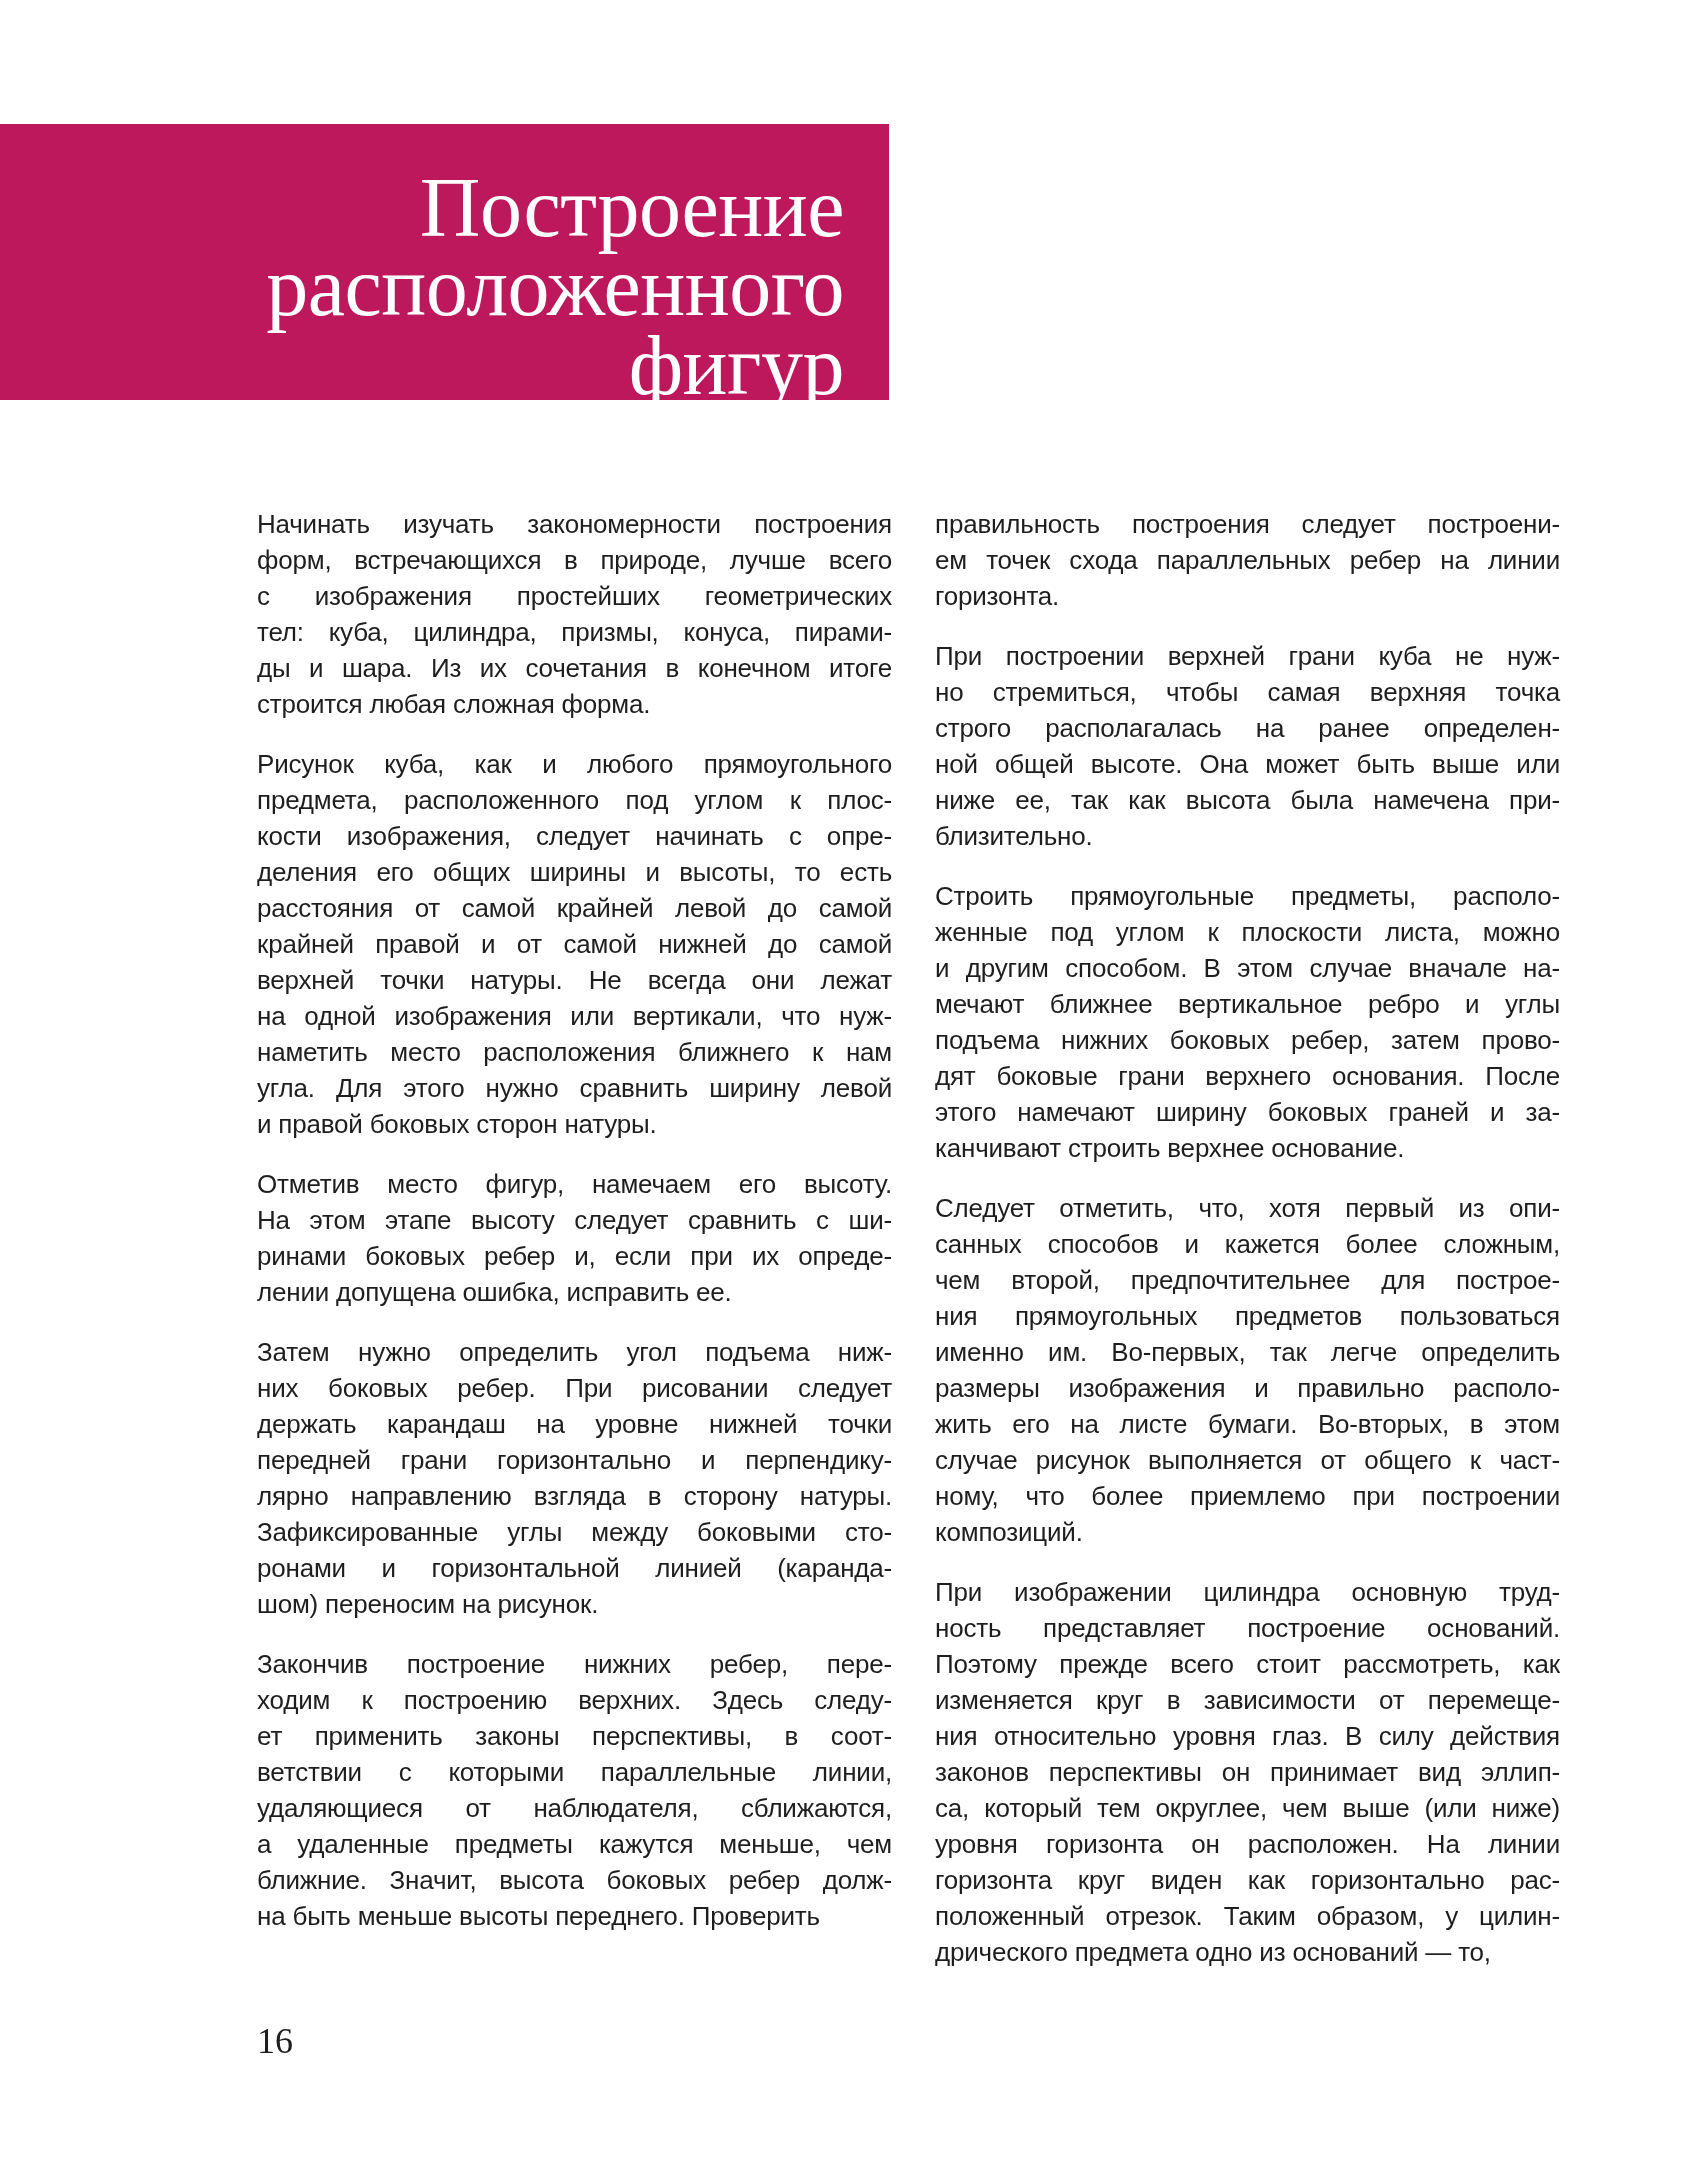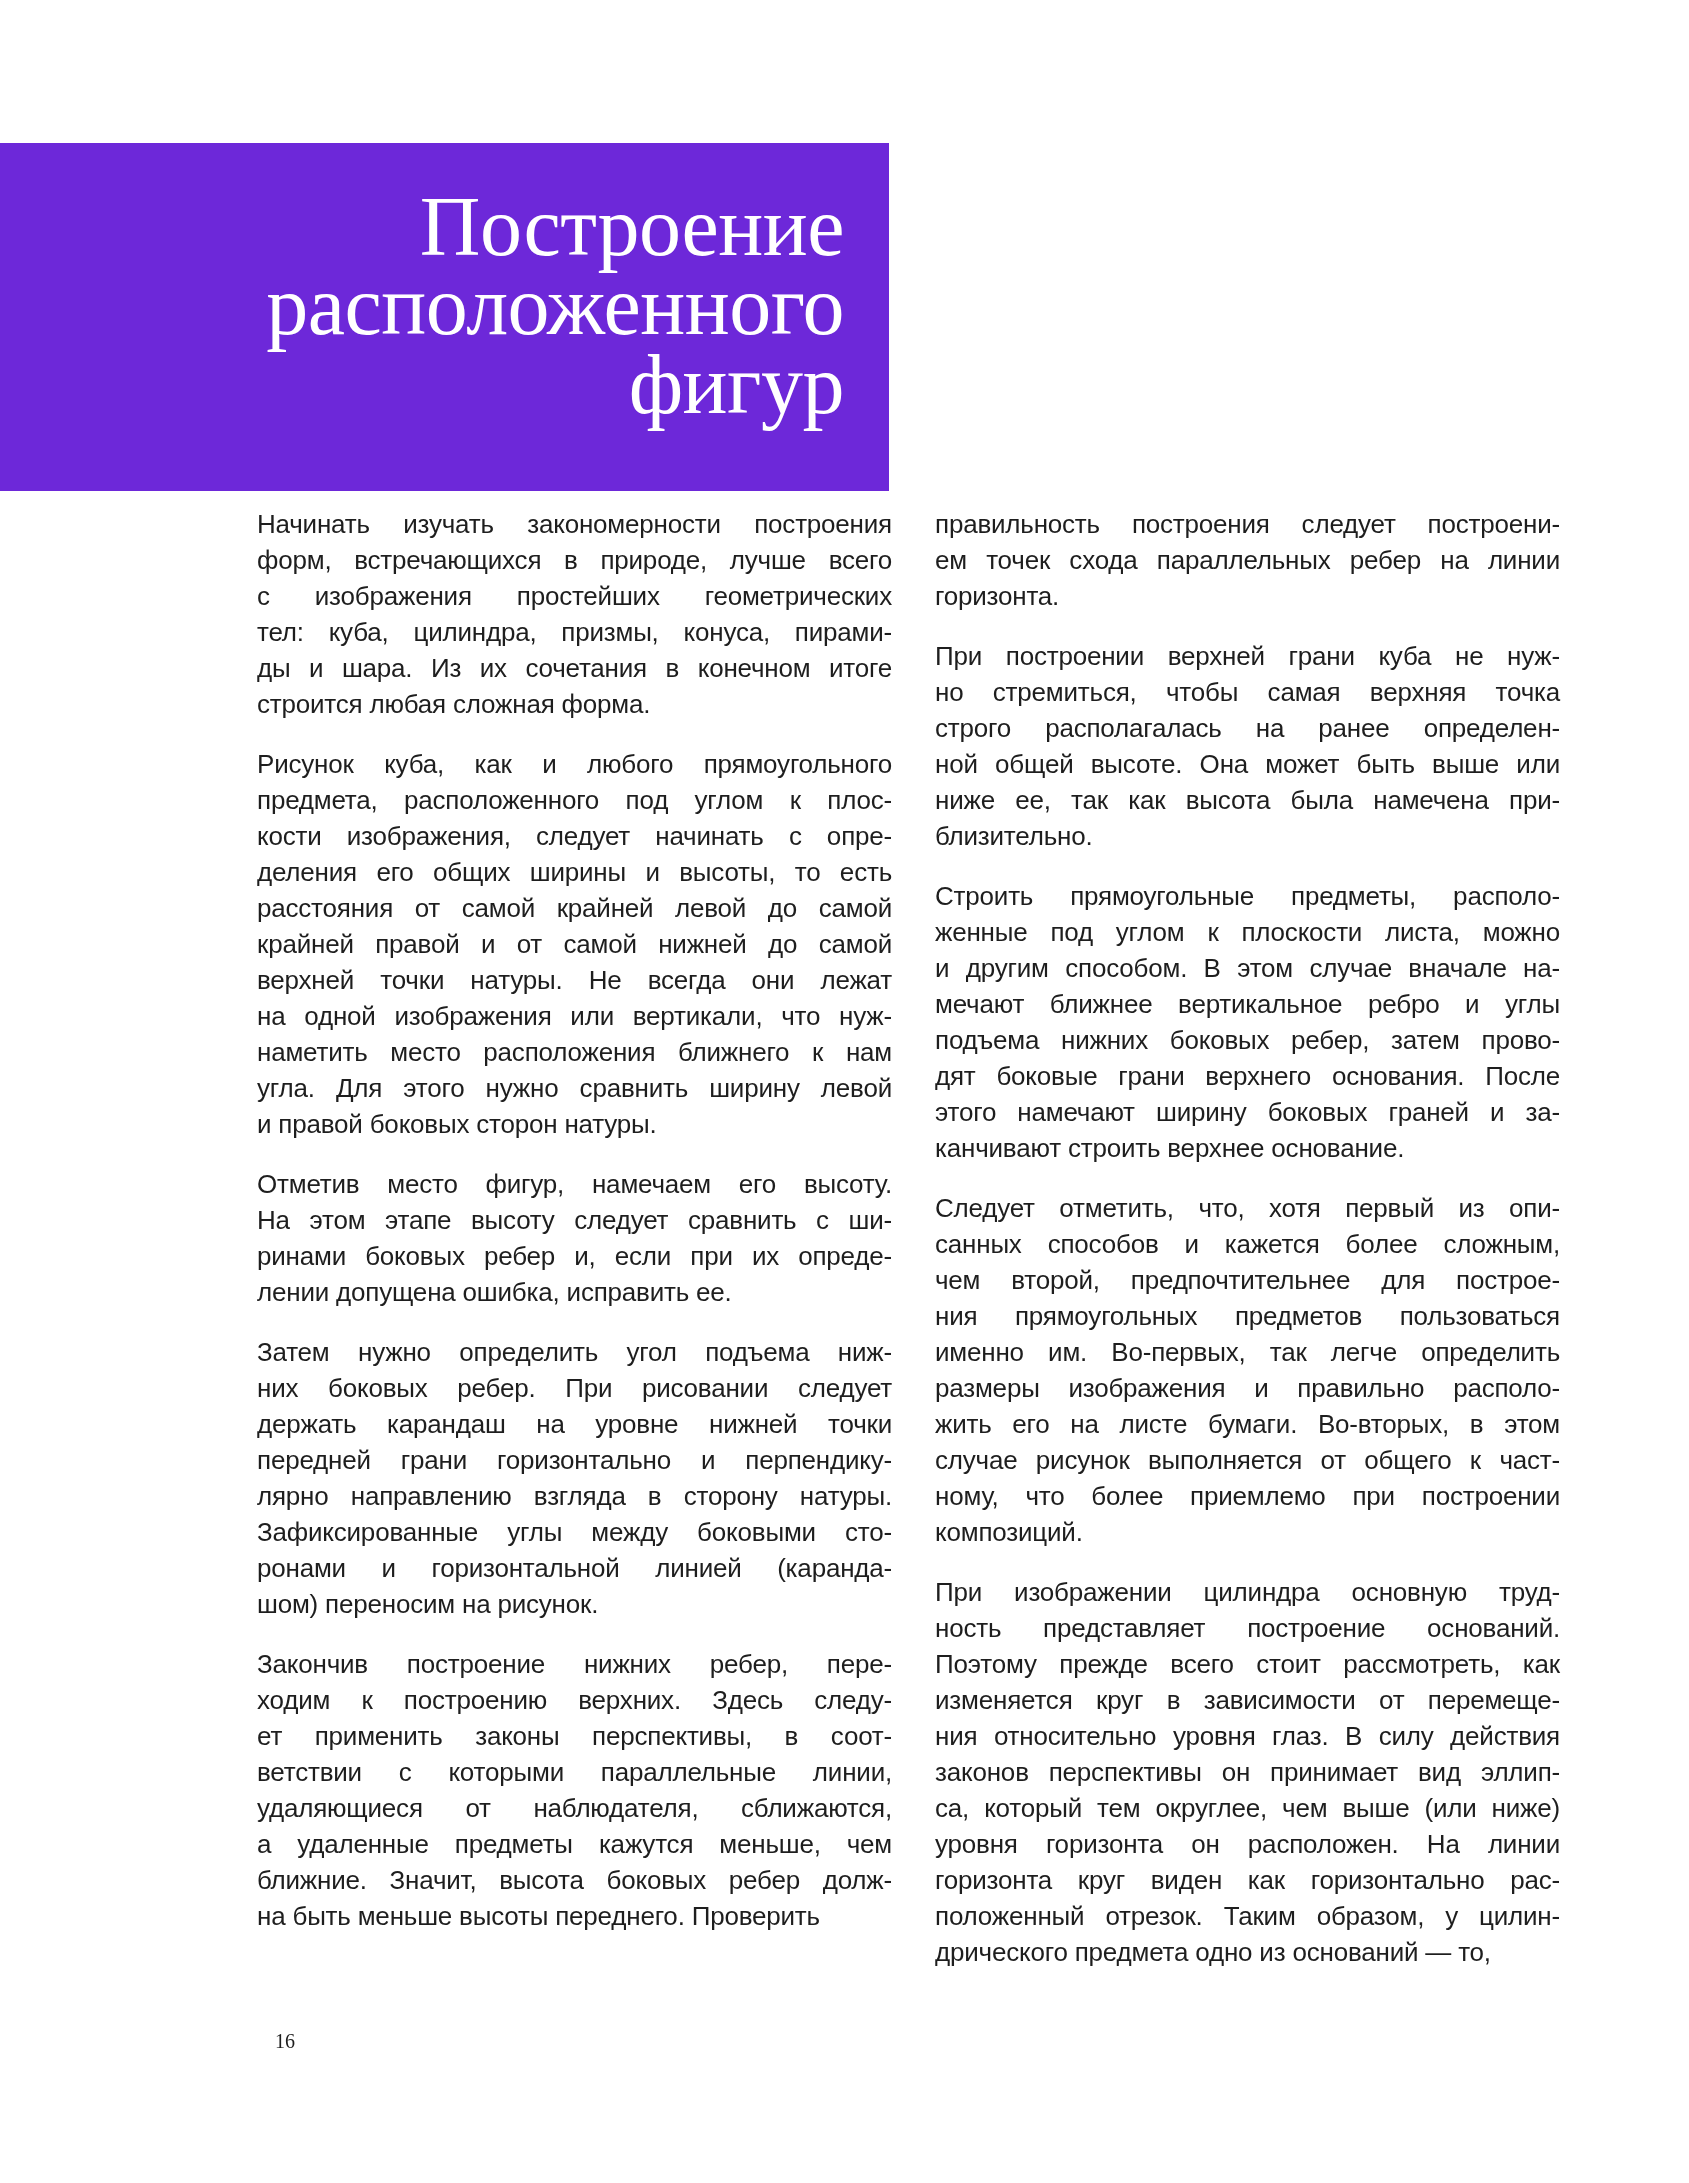--- a/index.html
+++ b/index.html
@@ -7,24 +7,24 @@
     position: relative;
     width: 1690px;
     height: 2183px;
     background: #ffffff;
     overflow: hidden;
     font-family: "Liberation Sans", sans-serif;
   }
   .banner {
     position: absolute;
     left: 0;
-    top: 143px;
+    top: 124px;
     width: 889px;
-    height: 348px;
-    background: #6d28d9;
+    height: 276px;
+    background: #be185d;
   }
   .banner-inner {
     position: absolute;
     top: 44px;
     right: 45px;
     text-align: right;
   }
   .title-line {
     font-family: "Liberation Serif", serif;
     font-weight: 400;
@@ -48,24 +48,24 @@
   .para { margin: 0 0 24px 0; }
   .para:last-child { margin-bottom: 0; }
   .tl {
     text-align: justify;
     text-align-last: justify;
     text-justify: inter-word;
   }
   .tl.end { text-align-last: left; }
   .page-number {
     position: absolute;
-    left: 275px;
+    left: 257px;
     top: 2027px;
     font-family: "Liberation Serif", serif;
-    font-size: 20px;
+    font-size: 36px;
     line-height: 28px;
     color: #1e1e1e;
   }
 </style>
 </head>
 <body>
 
 <div class="page">
 
   <div class="banner">

